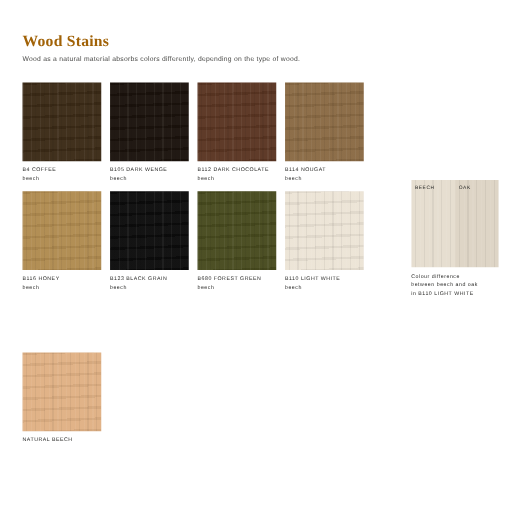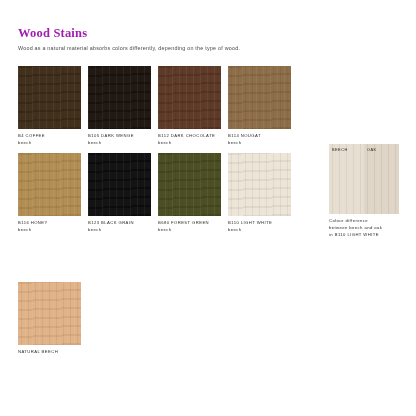--- a/index.html
+++ b/index.html
@@ -19,21 +19,21 @@
   .header {
     position: absolute;
     left: 18px;
     top: 27px;
     width: 380px;
   }
   .page-title {
     font-family: "Liberation Serif", serif;
     font-weight: bold;
     font-size: 12.5px;
-    color: #a21caf;
+    color: #a16207;
     letter-spacing: 0.2px;
     margin: 0 0 4px 0;
     line-height: 1.1;
   }
   .page-subtitle {
     font-family: "Liberation Sans", sans-serif;
     font-size: 5.4px;
     color: #4a4a48;
     letter-spacing: 0.22px;
     line-height: 1.2;

